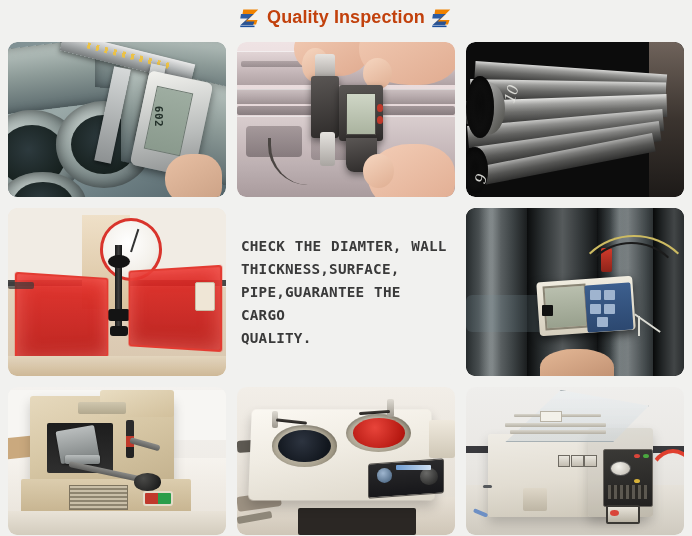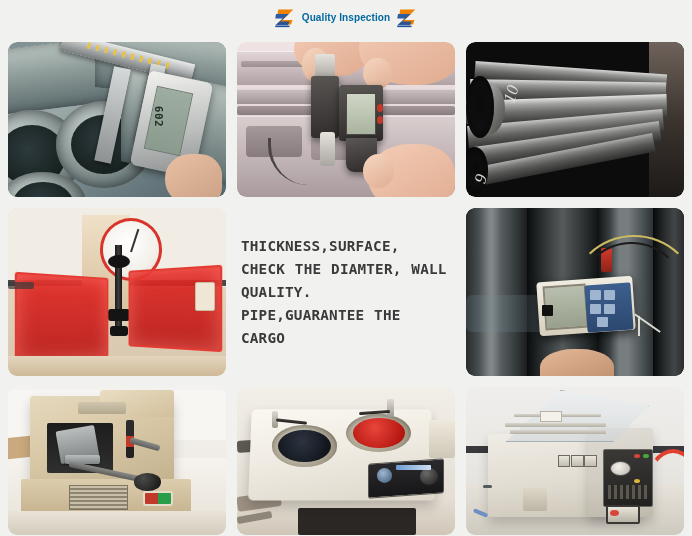--- a/index.html
+++ b/index.html
@@ -14,21 +14,21 @@
   
   .header{
     height:34px;
     display:flex;align-items:center;justify-content:center;
     gap:2px;
   }
   .brand-mark{
     width:24px;height:24px;display:block;flex:0 0 auto;
   }
   .title{
-    font-size:10px;font-weight:bold;color:#0369a1;
+    font-size:18px;font-weight:bold;color:#c2410c;
     letter-spacing:.1px;white-space:nowrap;
     padding:0 3px;
   }
 
   
   .grid{
     position:absolute;left:8px;top:42px;
     width:676px;height:488px;
     display:grid;
     grid-template-columns:218px 218px 218px;
@@ -479,24 +479,24 @@
         <div class="lay redbox" style="left:4%;top:40%;width:42%;height:48%;transform:perspective(160px) rotateY(14deg);"></div>
         <div class="lay redbox" style="left:53%;top:36%;width:42%;height:46%;transform:perspective(160px) rotateY(-14deg);"></div>
         <div class="lay panel" style="left:0;top:88%;width:100%;height:12%;filter:brightness(.95);"></div>
         <div class="lay" style="left:86%;top:44%;width:8%;height:16%;background:#efe6d6;border:1px solid #c9bda6;border-radius:2px;"></div>
         <div class="lay" style="left:0;top:44%;width:12%;height:4%;background:#3a3a3a;opacity:.7;border-radius:2px;"></div>
       </div>
     </div>
 
     <div class="cell textpanel">
       <div class="blurb">
+        <div>CHECK THE DIAMTER, WALL</div>
         <div>THICKNESS,SURFACE,</div>
-        <div>CHECK THE DIAMTER, WALL</div>
+        <div>PIPE,GUARANTEE THE CARGO</div>
         <div>QUALITY.</div>
-        <div>PIPE,GUARANTEE THE CARGO</div>
       </div>
     </div>
 
     <div class="cell">
       <div class="photo p5">
         <div class="lay bpipe" style="left:-4%;top:-4%;width:34%;height:108%;"></div>
         <div class="lay bpipe" style="left:28%;top:-4%;width:34%;height:108%;filter:brightness(.78);"></div>
         <div class="lay bpipe" style="left:60%;top:-4%;width:30%;height:108%;filter:brightness(1.08);"></div>
         <div class="lay bpipe" style="left:86%;top:-4%;width:20%;height:108%;filter:brightness(.6);"></div>
         <div class="lay sheen" style="left:6%;top:0;width:10%;height:100%;"></div>

